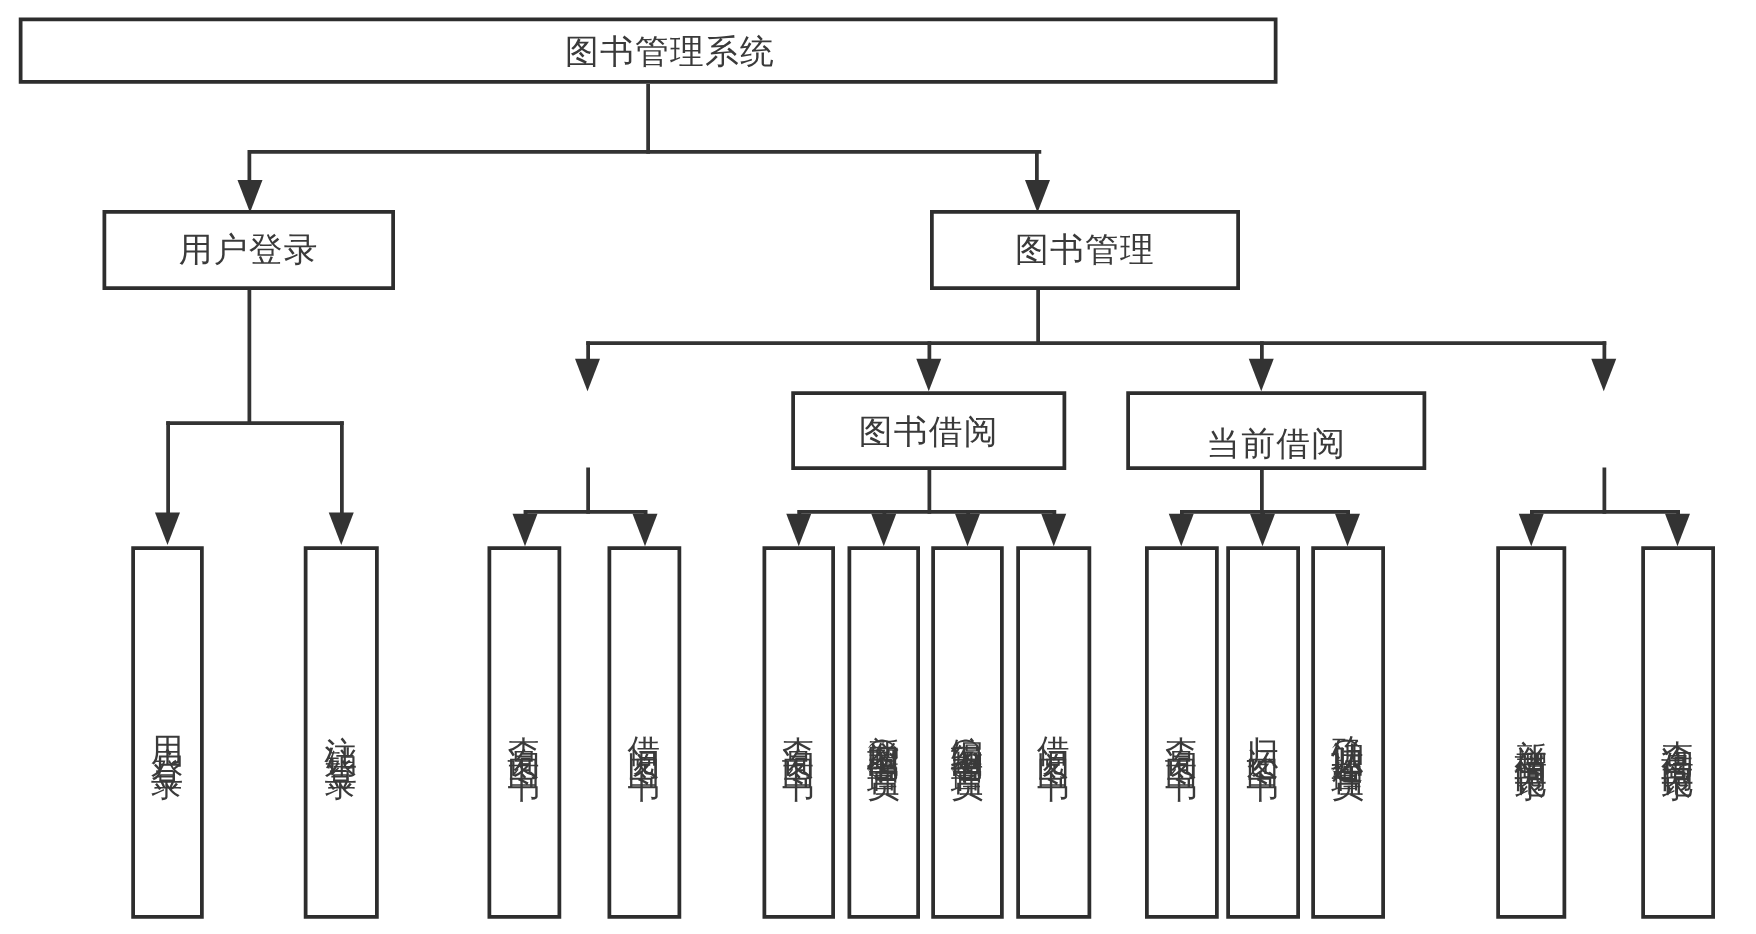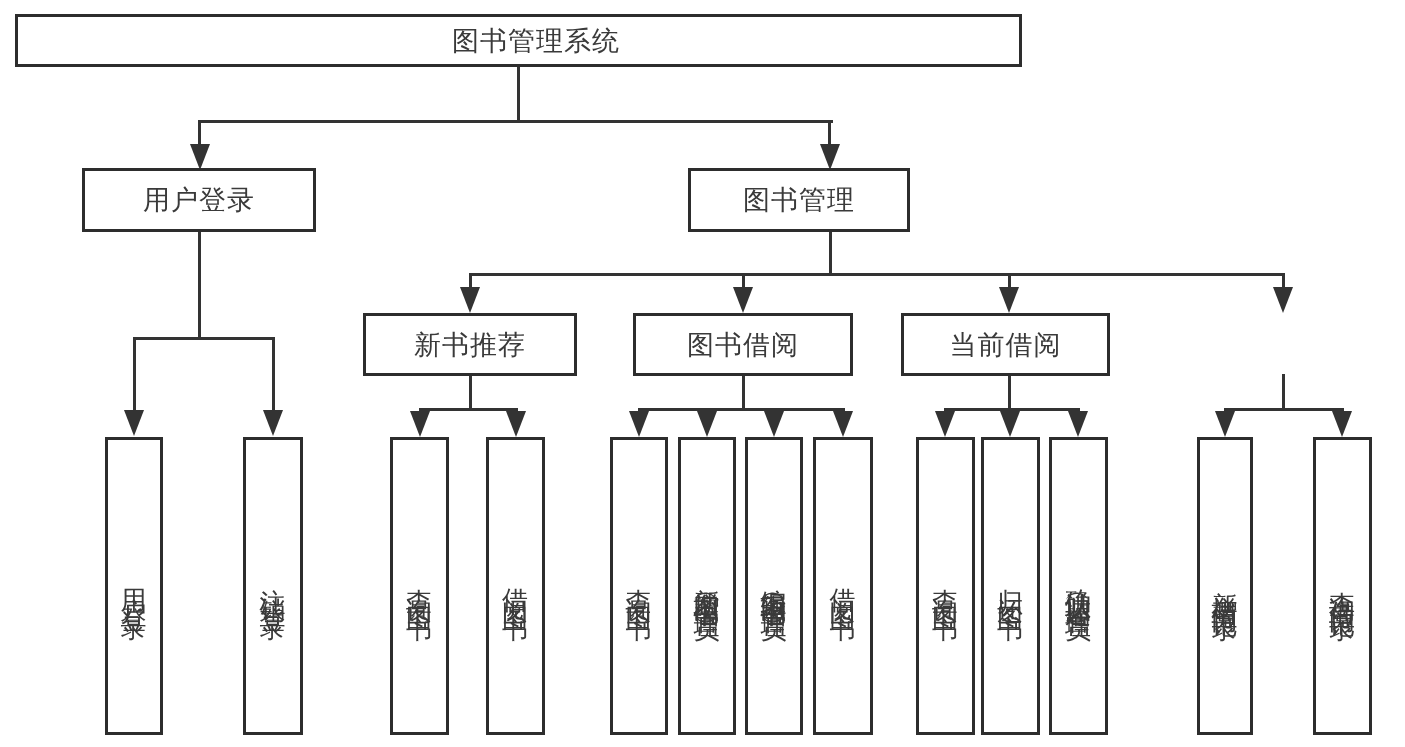--- a/index.html
+++ b/index.html
@@ -100,31 +100,28 @@
   <div class="vline" style="left:1341px;top:408px;height:6px;"></div>
   <div class="ahead" style="left:1332px;top:411px;"></div>
 
   <div class="hbox" style="left:15px;top:14px;width:1007px;height:53px;padding-left:35px;">
     <span>图书管理系统</span>
   </div>
 
   <div class="hbox" style="left:82px;top:168px;width:234px;height:64px;">
     <span>用户登录</span>
   </div>
-  <div class="hbox" style="left:688px;top:168px;width:222px;height:64px;">
+  <div class="hbox" style="left:744px;top:168px;width:248px;height:64px;">
     <span>图书管理</span>
   </div>
 
-  <div class="hbox" style="left:363px;top:313px;width:214px;height:63px;">
-    <span>新书推荐</span>
-  </div>
   <div class="hbox" style="left:633px;top:313px;width:220px;height:63px;">
     <span>图书借阅</span>
   </div>
-  <div class="hbox" style="left:901px;top:313px;width:209px;height:63px;">
+  <div class="hbox" style="left:901px;top:313px;width:240px;height:63px;align-items:flex-end;">
     <span>当前借阅</span>
   </div>
 
   <div class="vbox" style="left:105px;width:58px;">
     <span>用户登录</span>
   </div>
   <div class="vbox" style="left:243px;width:60px;">
     <span>注销登录</span>
   </div>
 

